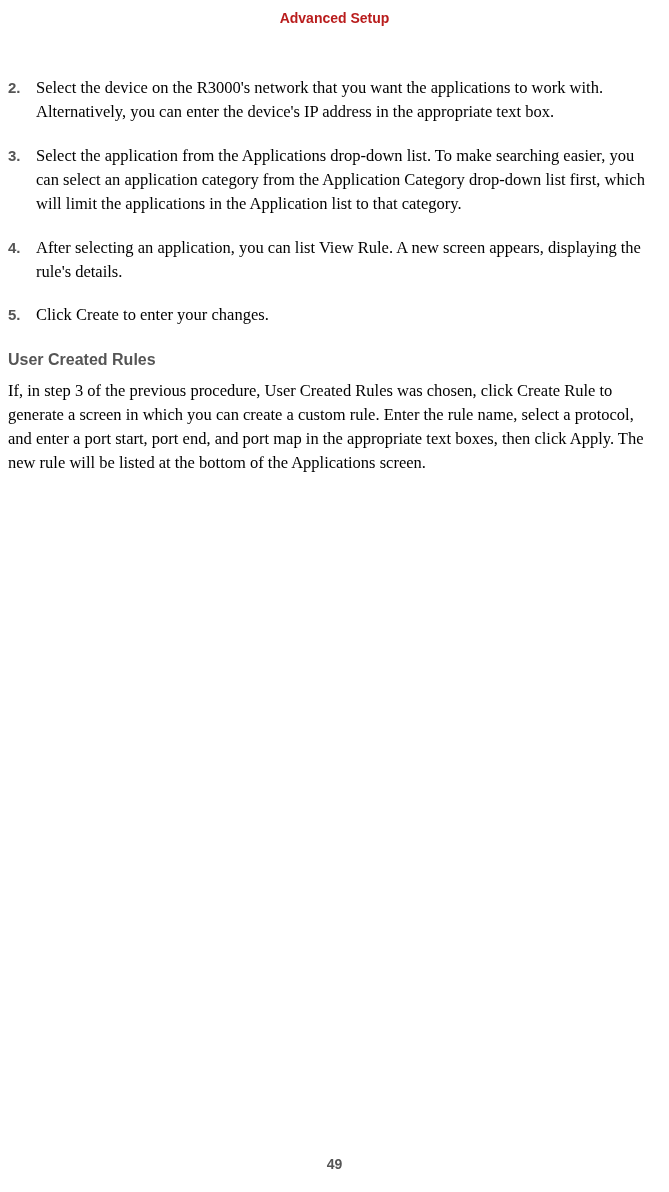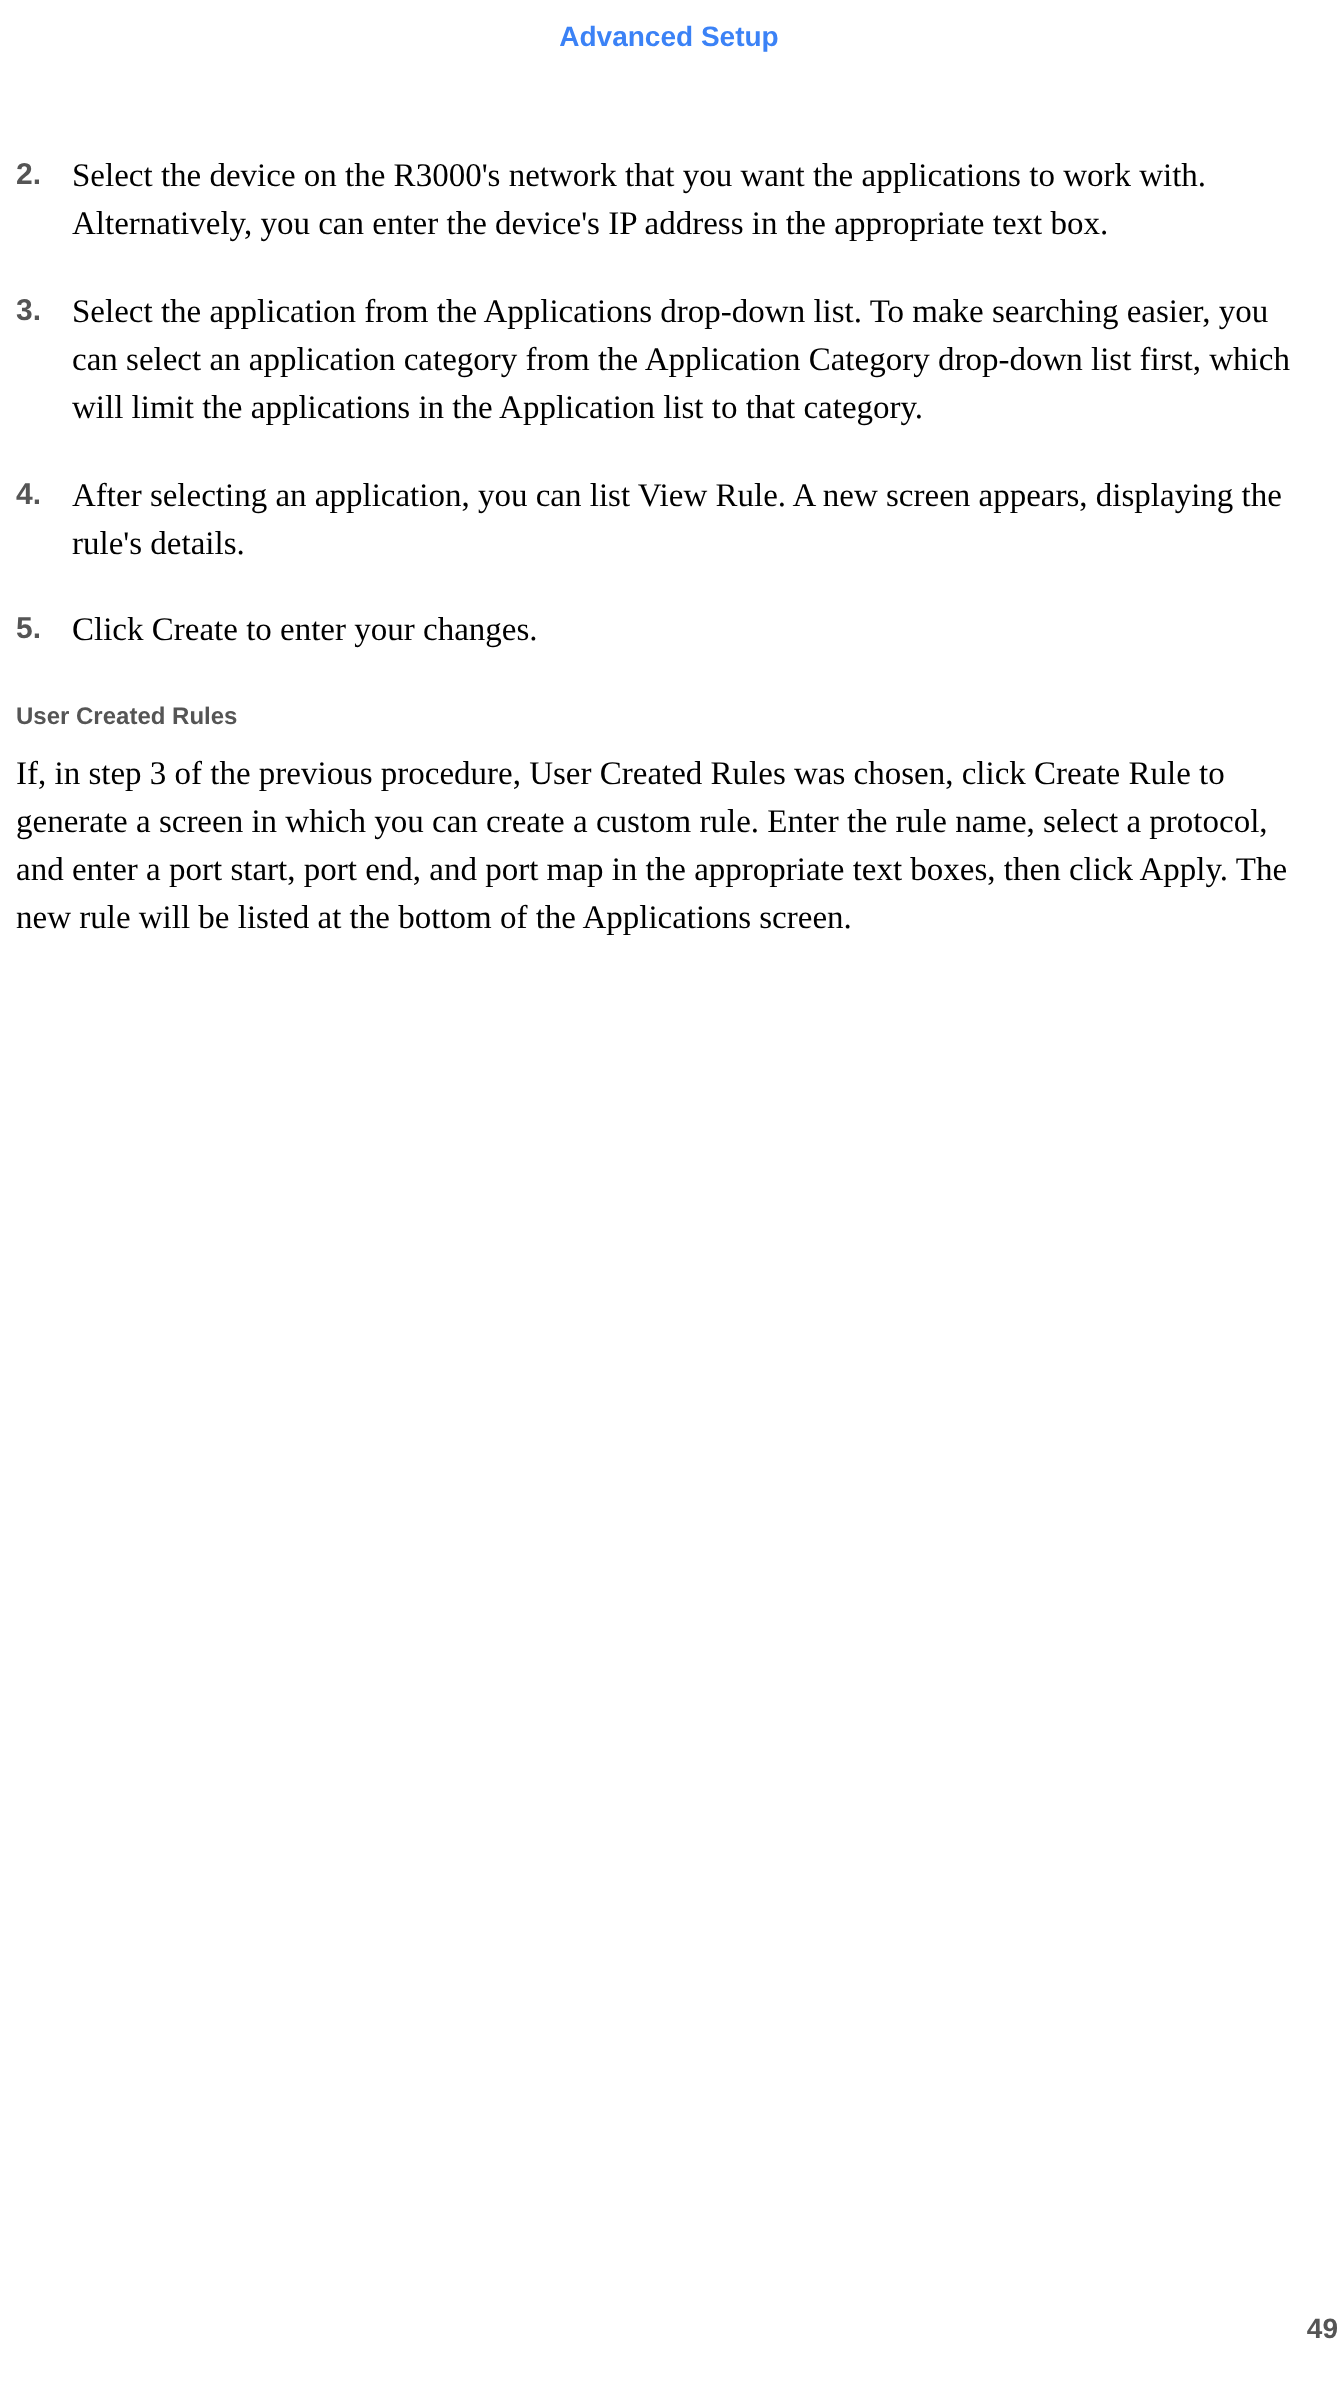--- a/index.html
+++ b/index.html
@@ -14,21 +14,21 @@
       font-family: Georgia, 'Times New Roman', serif;
       color: #000000;
       position: relative;
       padding: 0;
     }
     .page-header {
       text-align: center;
       font-family: Arial, Helvetica, sans-serif;
       font-weight: bold;
       font-size: 14px;
-      color: #3b82f6;
+      color: #b91c1c;
       padding-top: 10px;
       padding-bottom: 50px;
     }
     .content {
       padding: 0 10px 0 8px;
     }
     .numbered-list {
       margin-bottom: 24px;
     }
     .numbered-item {
@@ -53,31 +53,31 @@
       font-weight: normal;
     }
     .paragraph {
       font-size: 16.5px;
       line-height: 1.45;
       margin-bottom: 28px;
     }
     .section-heading {
       font-family: Arial, Helvetica, sans-serif;
       font-weight: bold;
-      font-size: 12px;
+      font-size: 16px;
       color: #555;
       margin-bottom: 10px;
       margin-top: 8px;
     }
     .page-number {
       position: absolute;
       bottom: 20px;
       left: 0;
       right: 0;
-      text-align: right;
+      text-align: center;
       font-family: Arial, Helvetica, sans-serif;
       font-weight: bold;
       font-size: 14px;
       color: #555;
     }
   </style>
 </head>
 <body>
 
 <div class="page-header">Advanced Setup</div>

